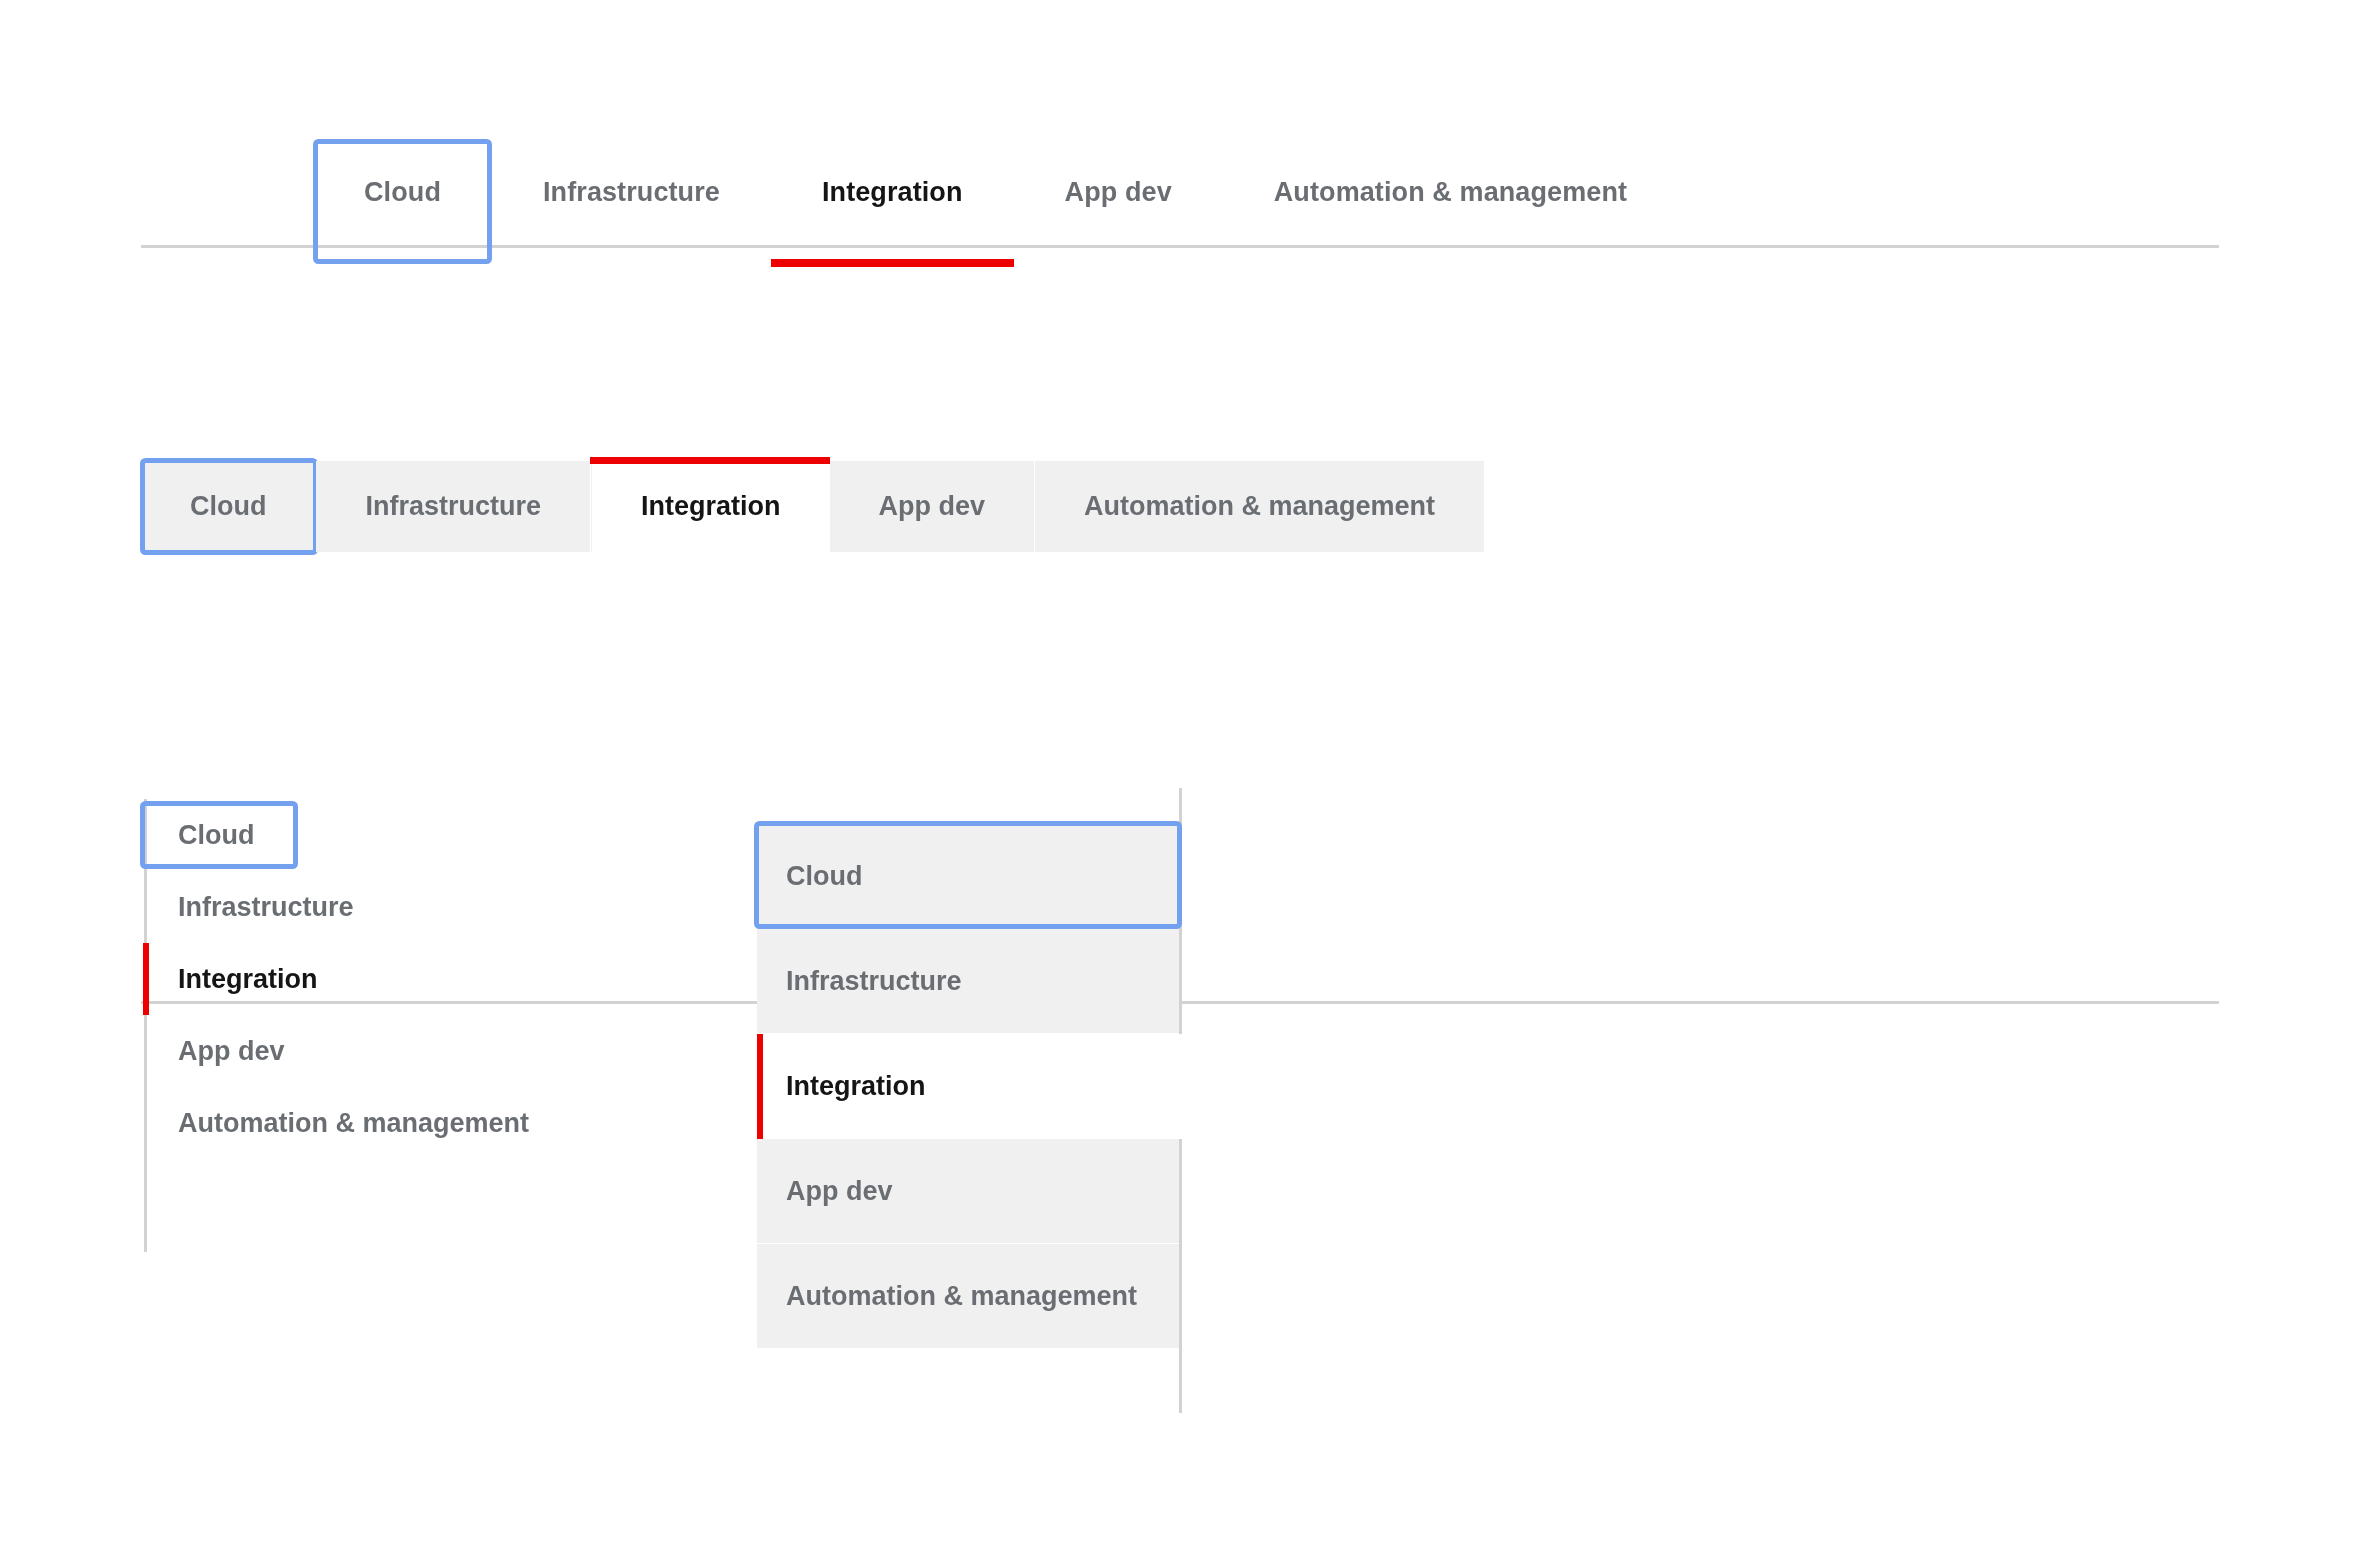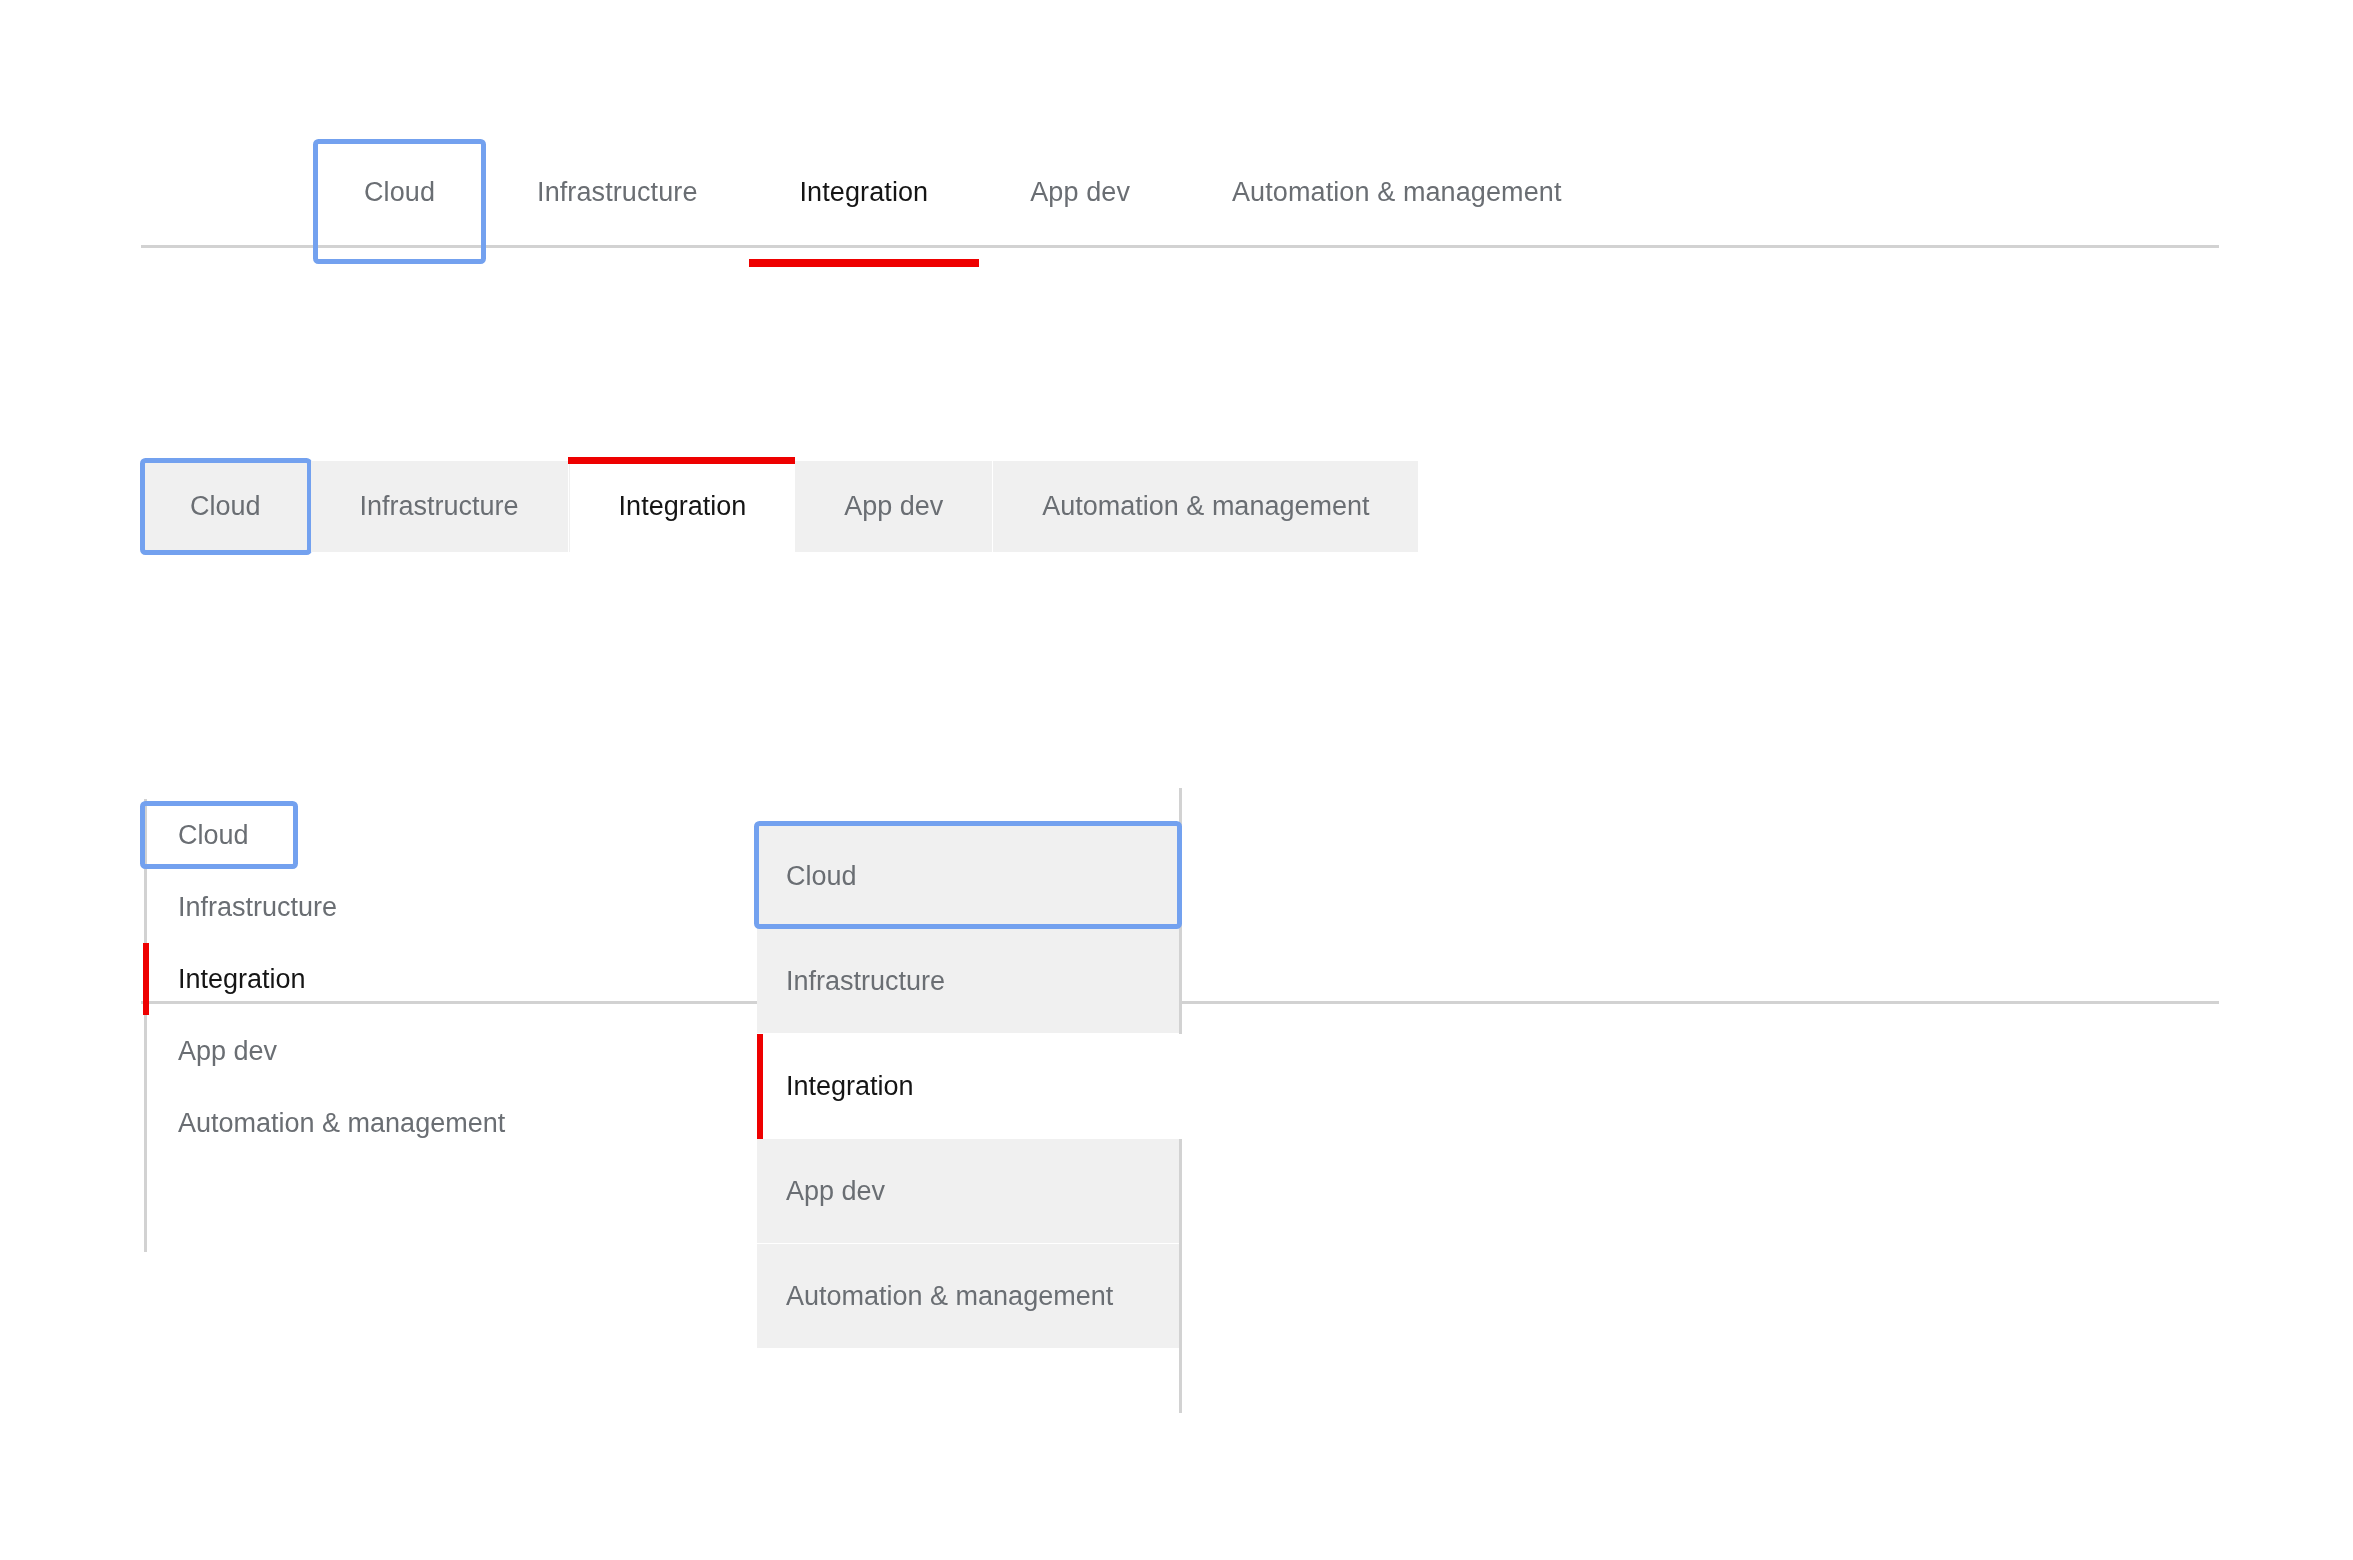--- a/index.html
+++ b/index.html
@@ -12,20 +12,21 @@
     height: 1561px;
     position: relative;
     font-family: "Liberation Sans", sans-serif;
     overflow: hidden;
     -webkit-font-smoothing: antialiased;
   }
 
   .canvas {
     position: absolute;
     inset: 0;
+    font-weight: bold;
   }
 
   
   #section-default-tabs {
     position: absolute;
     left: 0;
     top: 0;
     width: 2354px;
     height: 263px;
   }

